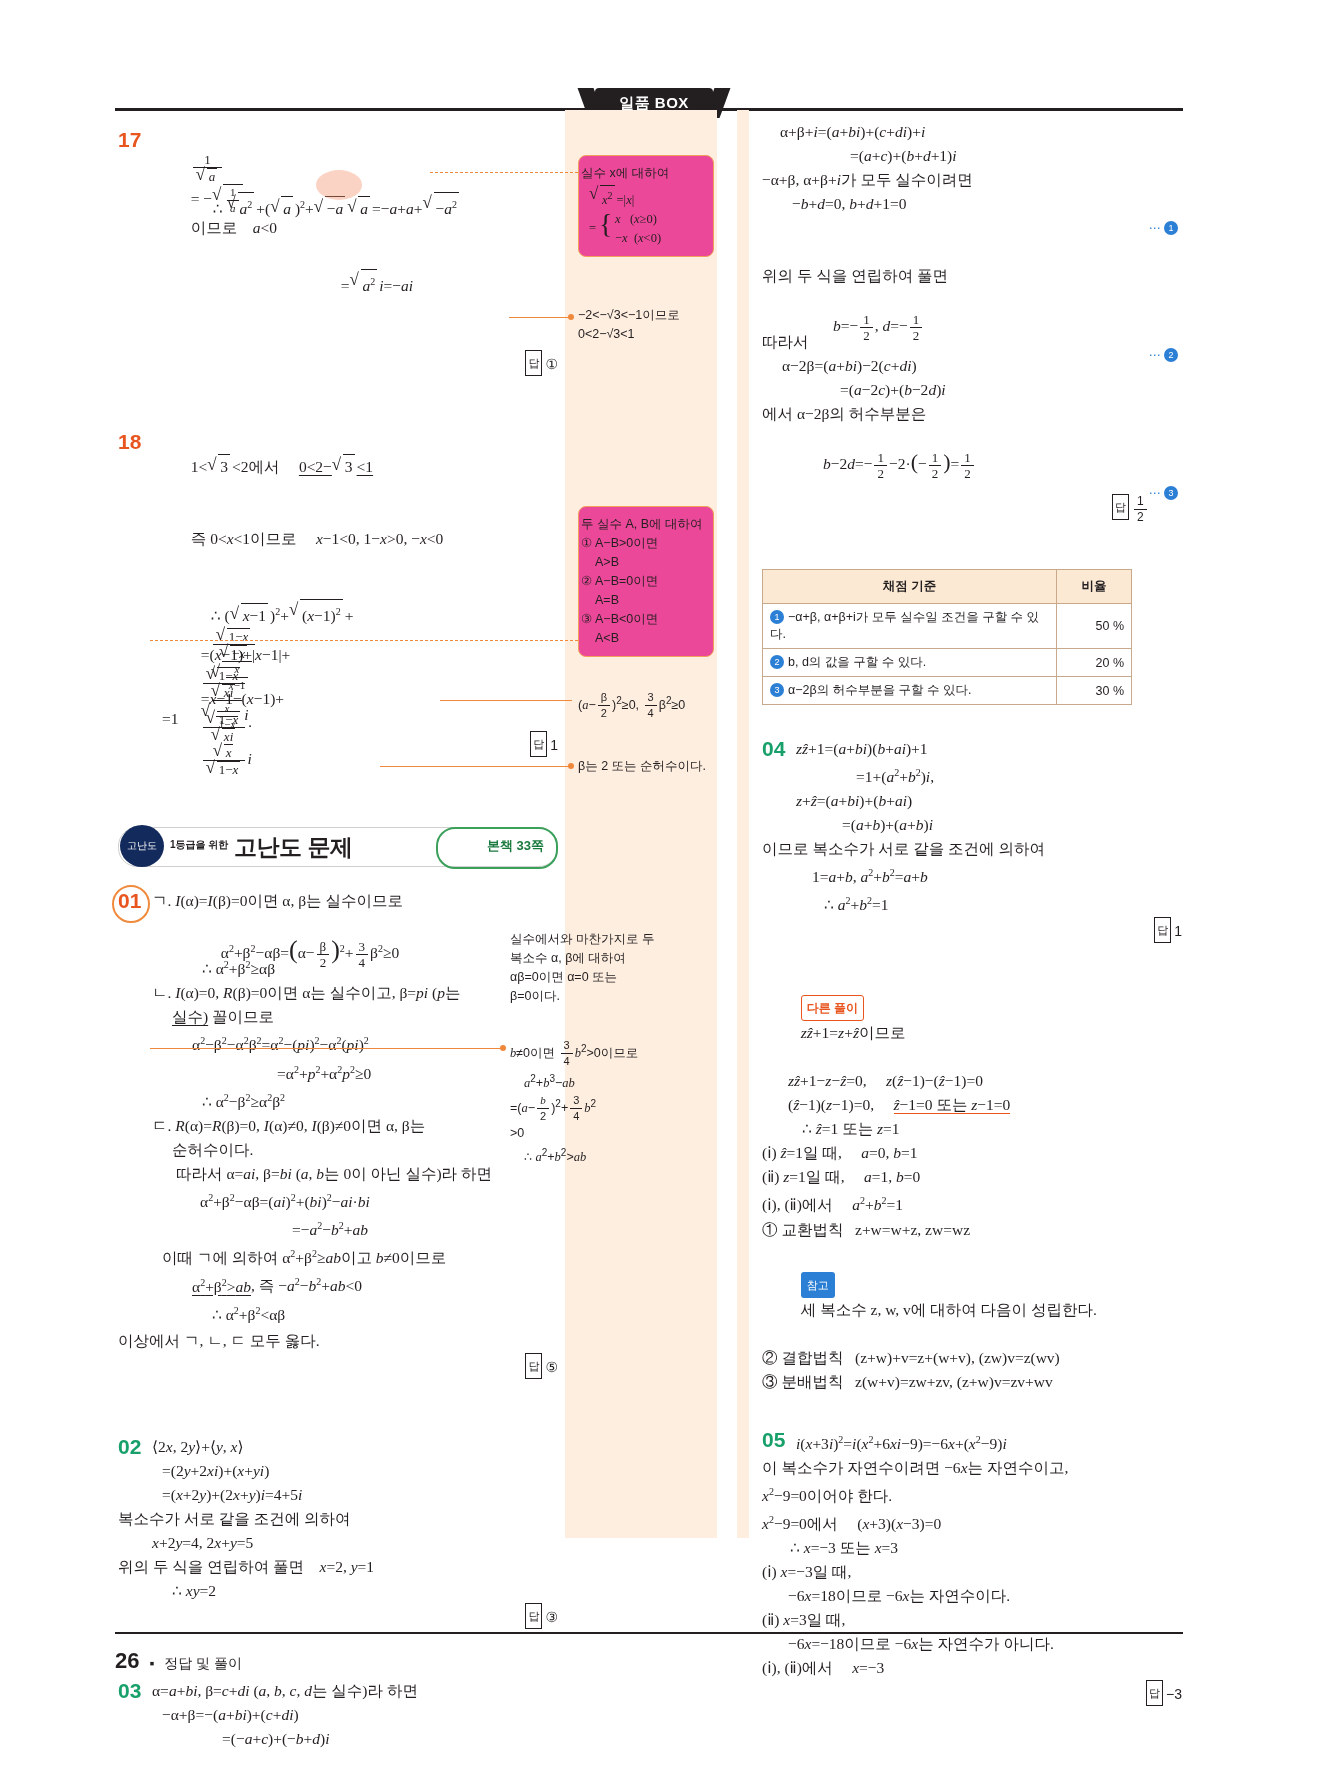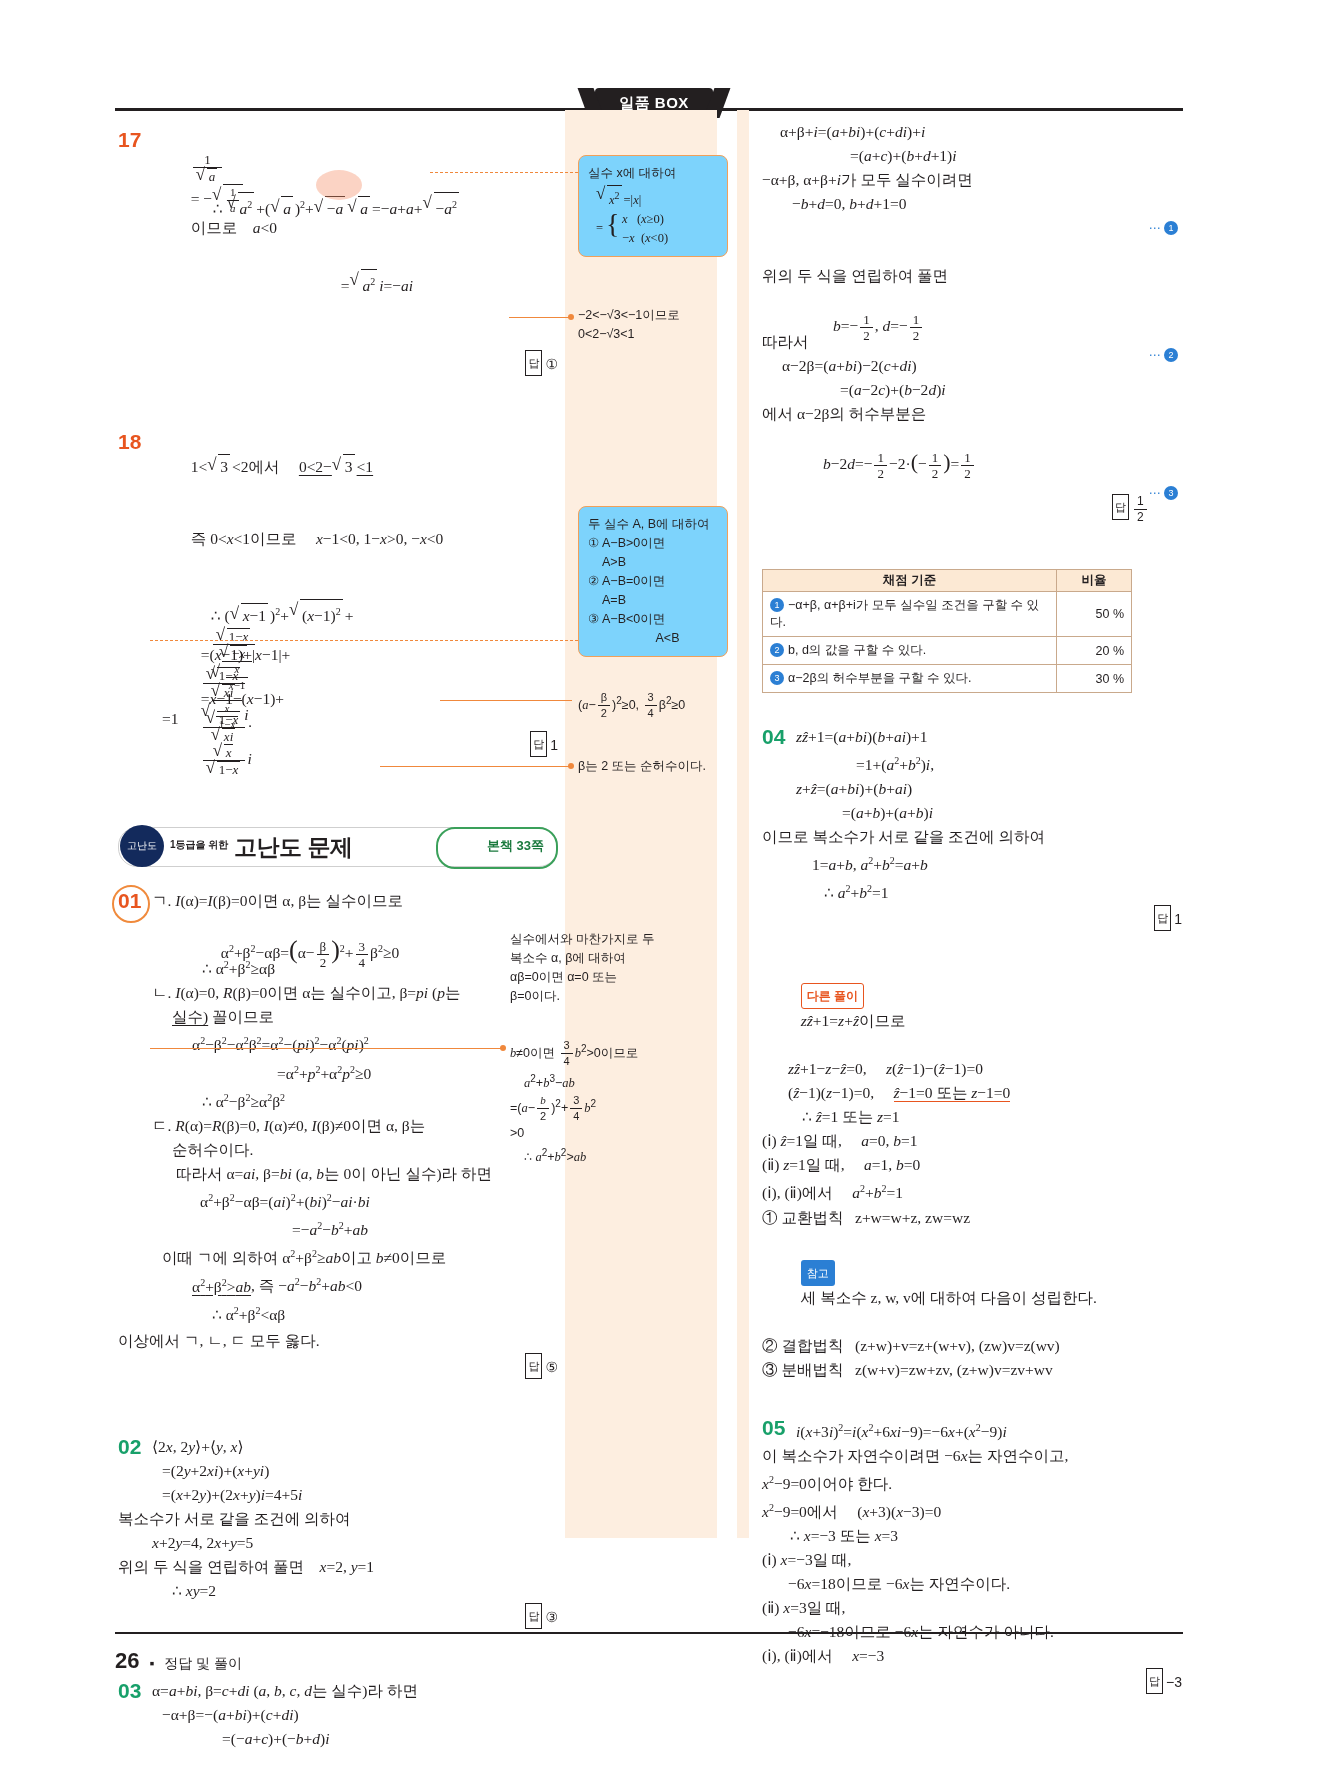--- a/index.html
+++ b/index.html
@@ -66,22 +66,22 @@
     background:rgba(244,140,100,.38);
     pointer-events:none;
   }
   .circO{
     position:absolute;width:34px;height:34px;border-radius:50%;
     border:2px solid #f08a3c;
   }
 
   
   .callout{
-    border:1px solid #f0a05a;border-radius:8px;background:#7dd3fc;
-    padding:8px 9px;font-size:12.5px;line-height:19px;
+    border:1px solid #f0a05a;border-radius:8px;background:#ec4899;
+    padding:8px 2px;font-size:12.5px;line-height:19px;
     font-family:"Liberation Sans", sans-serif;
     position:absolute;
   }
   .callout .m{font-family:"Liberation Serif", serif;}
   .dash{position:absolute;border-top:1px dashed #f0883c;}
   .lead{position:absolute;border-top:1px solid #f0883c;}
   .dot{position:absolute;width:6px;height:6px;border-radius:50%;background:#f0883c;}
 
   .mtext{
     position:absolute;font-family:"Liberation Sans", sans-serif;
@@ -110,21 +110,21 @@
     font-size:23px;font-weight:bold;letter-spacing:-.5px;
   }
   .banner .t3{
     position:absolute;right:14px;top:12px;font-family:"Liberation Sans", sans-serif;
     font-size:13px;font-weight:bold;color:#1b7a3e;
   }
   .banner .grn{position:absolute;right:0;top:2px;width:118px;height:38px;border:2px solid #3aa05a;border-radius:19px;}
 
   
   .gtable{width:370px;border-collapse:collapse;font-family:"Liberation Sans", sans-serif;font-size:12.5px;}
-  .gtable th{background:#fce9d4;border:1px solid #c9a98c;padding:2px 6px;font-weight:bold;}
+  .gtable th{background:#fce9d4;border:1px solid #c9a98c;padding:8px 6px;font-weight:bold;}
   .gtable td{border:1px solid #c9a98c;padding:5px 7px;}
   .gtable td.pct{text-align:right;width:60px;}
   .cnum{
     display:inline-block;width:14px;height:14px;line-height:14px;text-align:center;
     border-radius:50%;background:#2b7fd4;color:#fff;font-size:9px;margin-right:4px;vertical-align:1px;
   }
   .stepmark{color:#2b7fd4;font-family:"Liberation Sans", sans-serif;font-size:12px;}
 
   .tagbox{
     display:inline-block;border:1px solid #e8551f;color:#e8551f;border-radius:3px;
@@ -299,21 +299,21 @@
     <div class="lead" style="left:509px;top:317px;width:62px;"></div>
     <div class="dot" style="left:568px;top:314px;"></div>
 
     <div class="callout" style="left:578px;top:506px;width:130px;">
       <div>두 실수 A, B에 대하여</div>
       <div>① A−B&gt;0이면</div>
       <div style="margin-left:14px;">A&gt;B</div>
       <div>② A−B=0이면</div>
       <div style="margin-left:14px;">A=B</div>
       <div>③ A−B&lt;0이면</div>
-      <div style="margin-left:29px;text-align:center;">A&lt;B</div>
+      <div style="margin-left:14px;">A&lt;B</div>
     </div>
     <div class="dash" style="left:150px;top:640px;width:428px;"></div>
 
     <div class="mtext" style="left:578px;top:690px;width:150px;">
       <span class="m">(<i>a</i>−<span class="fr" style="font-size:11px;"><span class="t">β</span><span class="b">2</span></span>)<sup>2</sup>≥0, <span class="fr" style="font-size:11px;"><span class="t">3</span><span class="b">4</span></span>β<sup>2</sup>≥0</span>
     </div>
     <div class="lead" style="left:440px;top:700px;width:132px;"></div>
 
     <div class="mtext" style="left:578px;top:757px;width:150px;">
       <div>β는 2 또는 순허수이다.</div>

